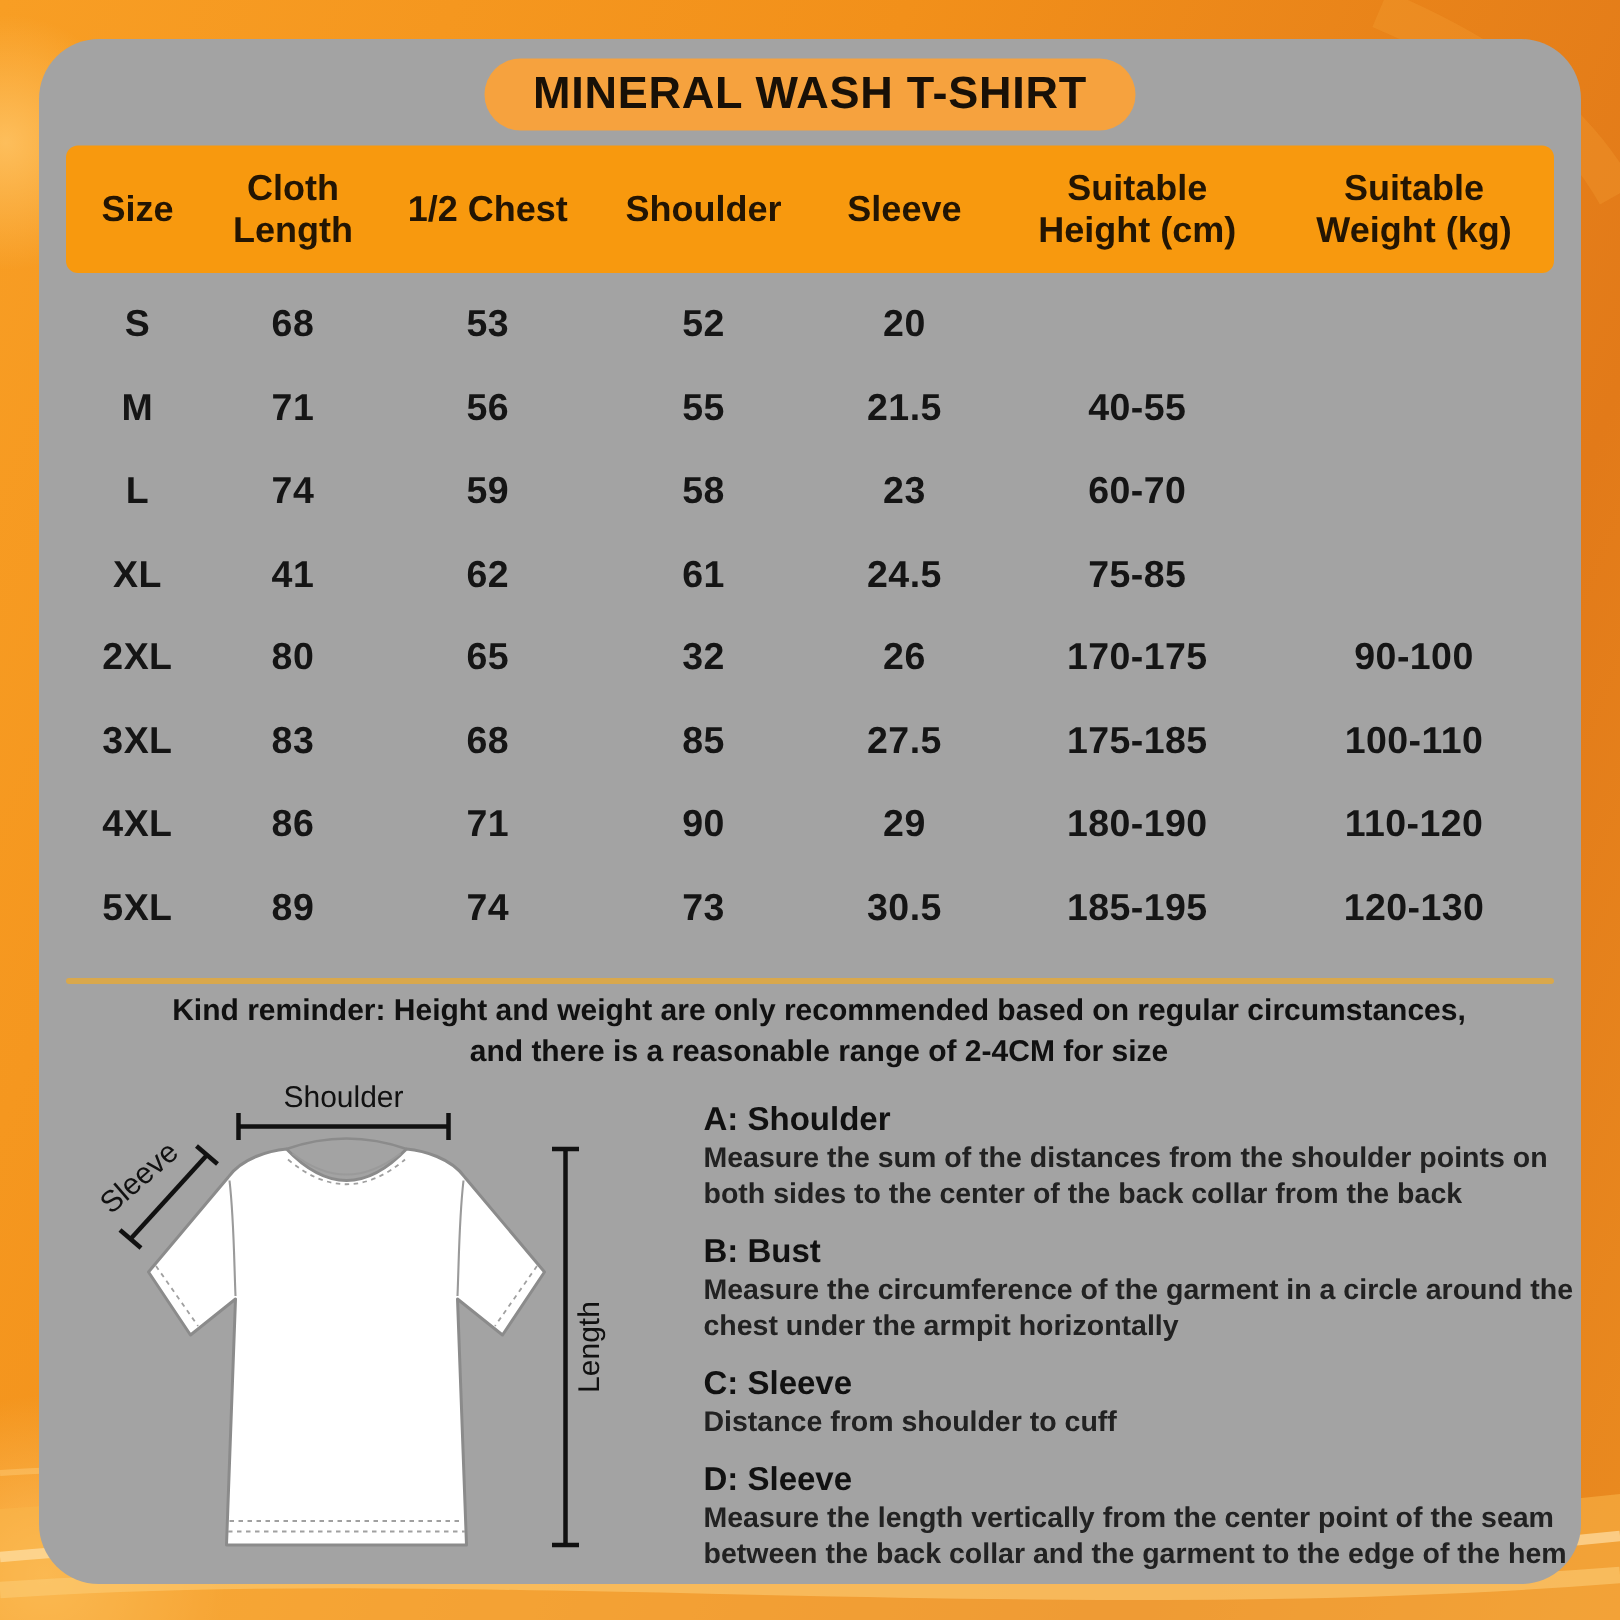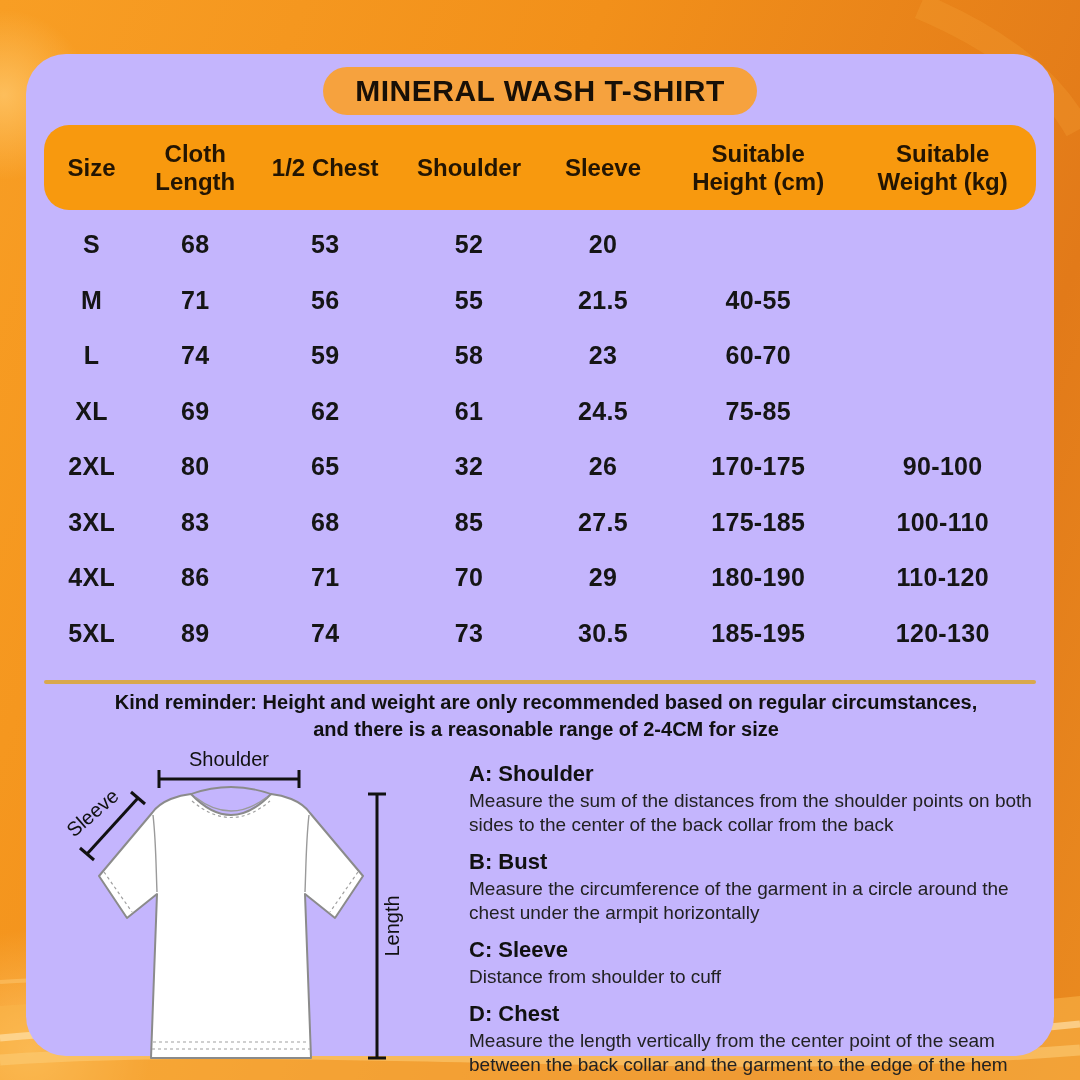--- a/index.html
+++ b/index.html
@@ -8,23 +8,22 @@
     position: relative;
     font-family: "Liberation Sans", sans-serif;
     background: linear-gradient(112deg, #f89e24 0%, #f2901a 40%, #e27a19 78%, #ea8b20 100%);
     overflow: hidden;
   }
   .bg-waves { position: absolute; inset: 0; width: 1080px; height: 1080px; }
 
   .card {
     position: absolute;
     left: 26px; top: 26px; right: 26px; bottom: 24px;
-    background: #c4b5fd;
+    background: #a3a3a3;
     border-radius: 40px;
-    margin-top: 28px;
   }
 
   .title-pill {
     position: absolute;
     top: 13px; left: 50%; transform: translateX(-50%);
     width: 434px; height: 48px;
     background: #f6a23e;
     border-radius: 24px;
     display: flex; align-items: center; justify-content: center;
   }
@@ -33,21 +32,21 @@
     white-space: nowrap;
   }
 
   .table-wrap { position: absolute; left: 18px; right: 18px; top: 71px; }
   .thead, .tr {
     display: grid;
     grid-template-columns: 9.6% 11.3% 14.9% 14.1% 12.9% 18.4% 18.8%;
   }
   .thead {
     background: #f8990e;
-    border-radius: 25px;
+    border-radius: 8px;
     height: 85px;
     align-items: center;
   }
   .th {
     text-align: center;
     font-size: 24px; font-weight: 700; color: #231503;
     line-height: 28px;
     white-space: pre-line;
   }
   .tbody { padding-top: 7px; }
@@ -71,21 +70,21 @@
     padding-left: 12px;
   }
 
   .diagram { position: absolute; left: 13px; top: 682px; width: 420px; height: 342px; }
   .diagram svg { width: 100%; height: 100%; }
   .measure-label { font-size: 20px; font-weight: 500; fill: #111111; font-family: "Liberation Sans", sans-serif; }
 
   .guide { position: absolute; left: 443px; top: 707px; width: 588px; }
   .guide-item { margin-bottom: 12px; }
   .guide-label { font-size: 22px; font-weight: 700; color: #111111; line-height: 26px; margin-bottom: 2px; }
-  .guide-text { font-size: 19px; font-weight: 400; color: #222222; line-height: 24px; }
+  .guide-text { font-size: 19px; font-weight: 700; color: #222222; line-height: 24px; }
 </style>
 </head>
 <body>
 
 <svg class="bg-waves" viewBox="0 0 1080 1080" preserveAspectRatio="none" aria-hidden="true">
   <defs>
     <radialGradient id="glowL" cx="50%" cy="50%" r="50%">
       <stop offset="0%" stop-color="#ffc96e" stop-opacity="0.75"></stop>
       <stop offset="100%" stop-color="#ffc96e" stop-opacity="0"></stop>
     </radialGradient>
@@ -139,21 +138,21 @@
         <div class="tr">
           <div class="td">L</div>
           <div class="td">74</div>
           <div class="td">59</div>
           <div class="td">58</div>
           <div class="td">23</div>
           <div class="td">60-70</div>
         </div>
         <div class="tr">
           <div class="td">XL</div>
-          <div class="td">69</div>
+          <div class="td">41</div>
           <div class="td">62</div>
           <div class="td">61</div>
           <div class="td">24.5</div>
           <div class="td">75-85</div>
         </div>
         <div class="tr">
           <div class="td">2XL</div>
           <div class="td">80</div>
           <div class="td">65</div>
           <div class="td">32</div>
@@ -167,21 +166,21 @@
           <div class="td">68</div>
           <div class="td">85</div>
           <div class="td">27.5</div>
           <div class="td">175-185</div>
           <div class="td">100-110</div>
         </div>
         <div class="tr">
           <div class="td">4XL</div>
           <div class="td">86</div>
           <div class="td">71</div>
-          <div class="td">70</div>
+          <div class="td">90</div>
           <div class="td">29</div>
           <div class="td">180-190</div>
           <div class="td">110-120</div>
         </div>
         <div class="tr">
           <div class="td">5XL</div>
           <div class="td">89</div>
           <div class="td">74</div>
           <div class="td">73</div>
           <div class="td">30.5</div>
@@ -245,18 +244,18 @@
       </div>
       <div class="guide-item">
         <div class="guide-label">B: Bust</div>
         <div class="guide-text">Measure the circumference of the garment in a circle around the chest under the armpit horizontally</div>
       </div>
       <div class="guide-item">
         <div class="guide-label">C: Sleeve</div>
         <div class="guide-text">Distance from shoulder to cuff</div>
       </div>
       <div class="guide-item">
-        <div class="guide-label">D: Chest</div>
+        <div class="guide-label">D: Sleeve</div>
         <div class="guide-text">Measure the length vertically from the center point of the seam between the back collar and the garment to the edge of the hem</div>
       </div>
     </div>
 
 </div>
 
 </body></html>

